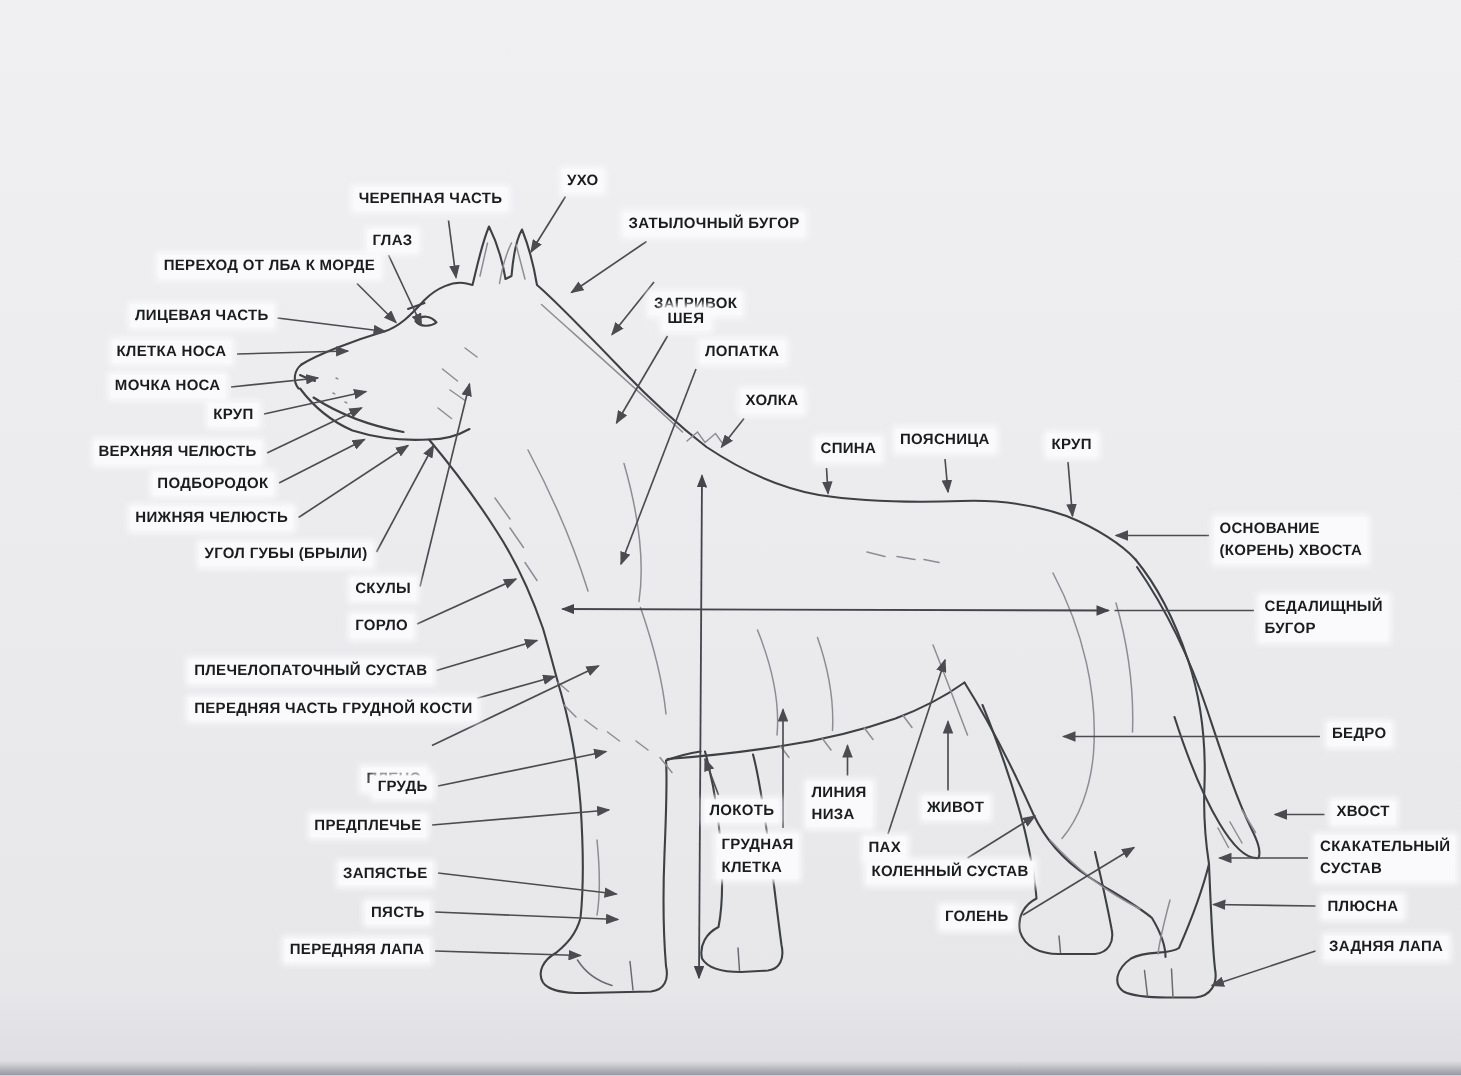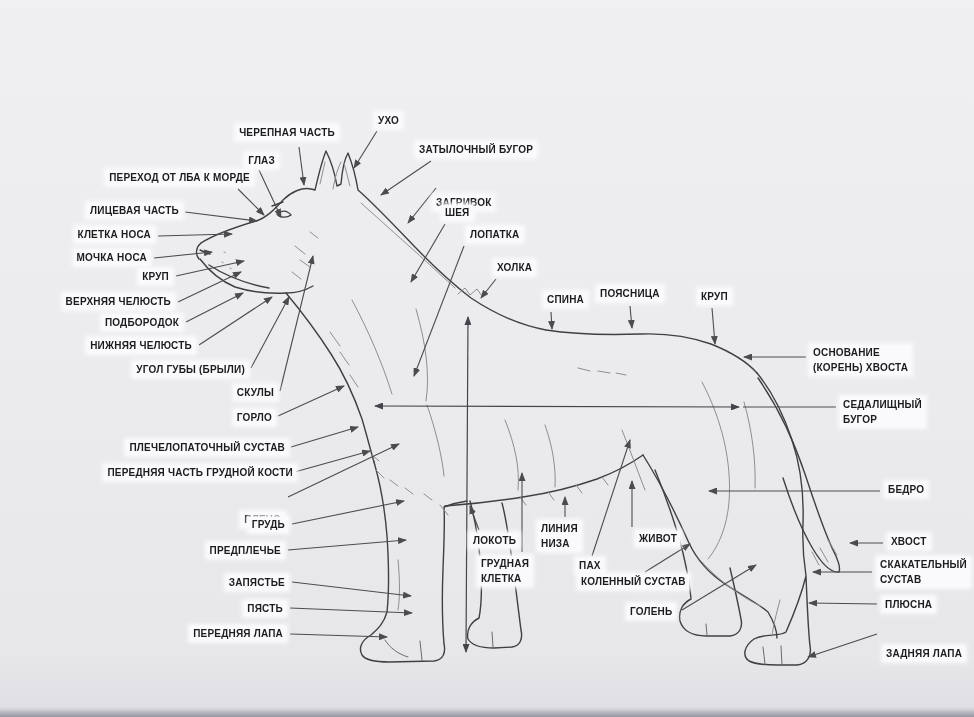--- a/index.html
+++ b/index.html
@@ -155,44 +155,44 @@
       <div class="anat-label" style="left: 698px; top: 289px;">КРУП</div>
       <div class="anat-label" style="left: 810px; top: 345px;">ОСНОВАНИЕ
 (КОРЕНЬ) ХВОСТА</div>
       <div class="anat-label" style="left: 840px; top: 397px;">СЕДАЛИЩНЫЙ
 БУГОР</div>
       <div class="anat-label" style="left: 885px; top: 482px;">БЕДРО</div>
       <div class="anat-label" style="left: 888px; top: 534px;">ХВОСТ</div>
       <div class="anat-label" style="left: 877px; top: 557px;">СКАКАТЕЛЬНЫЙ
 СУСТАВ</div>
       <div class="anat-label" style="left: 882px; top: 597px;">ПЛЮСНА</div>
-      <div class="anat-label" style="left: 883px; top: 624px; margin-top: 22px;">ЗАДНЯЯ ЛАПА</div>
+      <div class="anat-label" style="left: 883px; top: 624px;">ЗАДНЯЯ ЛАПА</div>
       <div class="anat-label al-right" style="right: 792px; top: 203px;">ЛИЦЕВАЯ ЧАСТЬ</div>
       <div class="anat-label al-right" style="right: 820px; top: 227px;">КЛЕТКА НОСА</div>
       <div class="anat-label al-right" style="right: 824px; top: 250px;">МОЧКА НОСА</div>
       <div class="anat-label al-right" style="right: 802px; top: 269px;">КРУП</div>
       <div class="anat-label al-right" style="right: 800px; top: 294px;">ВЕРХНЯЯ ЧЕЛЮСТЬ</div>
       <div class="anat-label al-right" style="right: 792px; top: 315px;">ПОДБОРОДОК</div>
       <div class="anat-label al-right" style="right: 779px; top: 338px;">НИЖНЯЯ ЧЕЛЮСТЬ</div>
       <div class="anat-label al-right" style="right: 726px; top: 362px;">УГОЛ ГУБЫ (БРЫЛИ)</div>
       <div class="anat-label al-right" style="right: 697px; top: 385px; margin-left: 36px;">СКУЛЫ</div>
       <div class="anat-label al-right" style="right: 699px; top: 410px;">ГОРЛО</div>
       <div class="anat-label al-right" style="right: 686px; top: 440px;">ПЛЕЧЕЛОПАТОЧНЫЙ СУСТАВ</div>
-      <div class="anat-label al-right" style="right: 678px; top: 465px; margin-left: 40px;">ПЕРЕДНЯЯ ЧАСТЬ ГРУДНОЙ КОСТИ</div>
+      <div class="anat-label al-right" style="right: 656px; top: 465px; margin-left: 40px;">ПЕРЕДНЯЯ ЧАСТЬ ГРУДНОЙ КОСТИ</div>
       <div class="anat-label al-right" style="right: 690px; top: 476px; margin-top: 36px;">ПЛЕЧО</div>
       <div class="anat-label al-right" style="right: 686px; top: 517px;">ГРУДЬ</div>
       <div class="anat-label al-right" style="right: 690px; top: 543px;">ПРЕДПЛЕЧЬЕ</div>
       <div class="anat-label al-right" style="right: 686px; top: 575px;">ЗАПЯСТЬЕ</div>
       <div class="anat-label al-right" style="right: 688px; top: 601px;">ПЯСТЬ</div>
       <div class="anat-label al-right" style="right: 688px; top: 626px;">ПЕРЕДНЯЯ ЛАПА</div>
       <div class="anat-label" style="left: 470px; top: 533px;">ЛОКОТЬ</div>
       <div class="anat-label" style="left: 538px; top: 521px;">ЛИНИЯ
 НИЗА</div>
       <div class="anat-label" style="left: 478px; top: 556px;">ГРУДНАЯ
 КЛЕТКА</div>
       <div class="anat-label" style="left: 576px; top: 558px;">ПАХ</div>
-      <div class="anat-label" style="left: 636px; top: 531px; text-align: right;">ЖИВОТ</div>
+      <div class="anat-label" style="left: 615px; top: 531px; text-align: right;">ЖИВОТ</div>
       <div class="anat-label" style="left: 578px; top: 574px;">КОЛЕННЫЙ СУСТАВ</div>
       <div class="anat-label" style="left: 627px; top: 604px;">ГОЛЕНЬ</div>
     </div>
 
   <div style="position:absolute;left:0;bottom:0;width:100%;height:10px;background:linear-gradient(to bottom,rgba(90,90,105,0),rgba(90,90,105,0.45));"></div>
 </div>
 
 </body></html>

